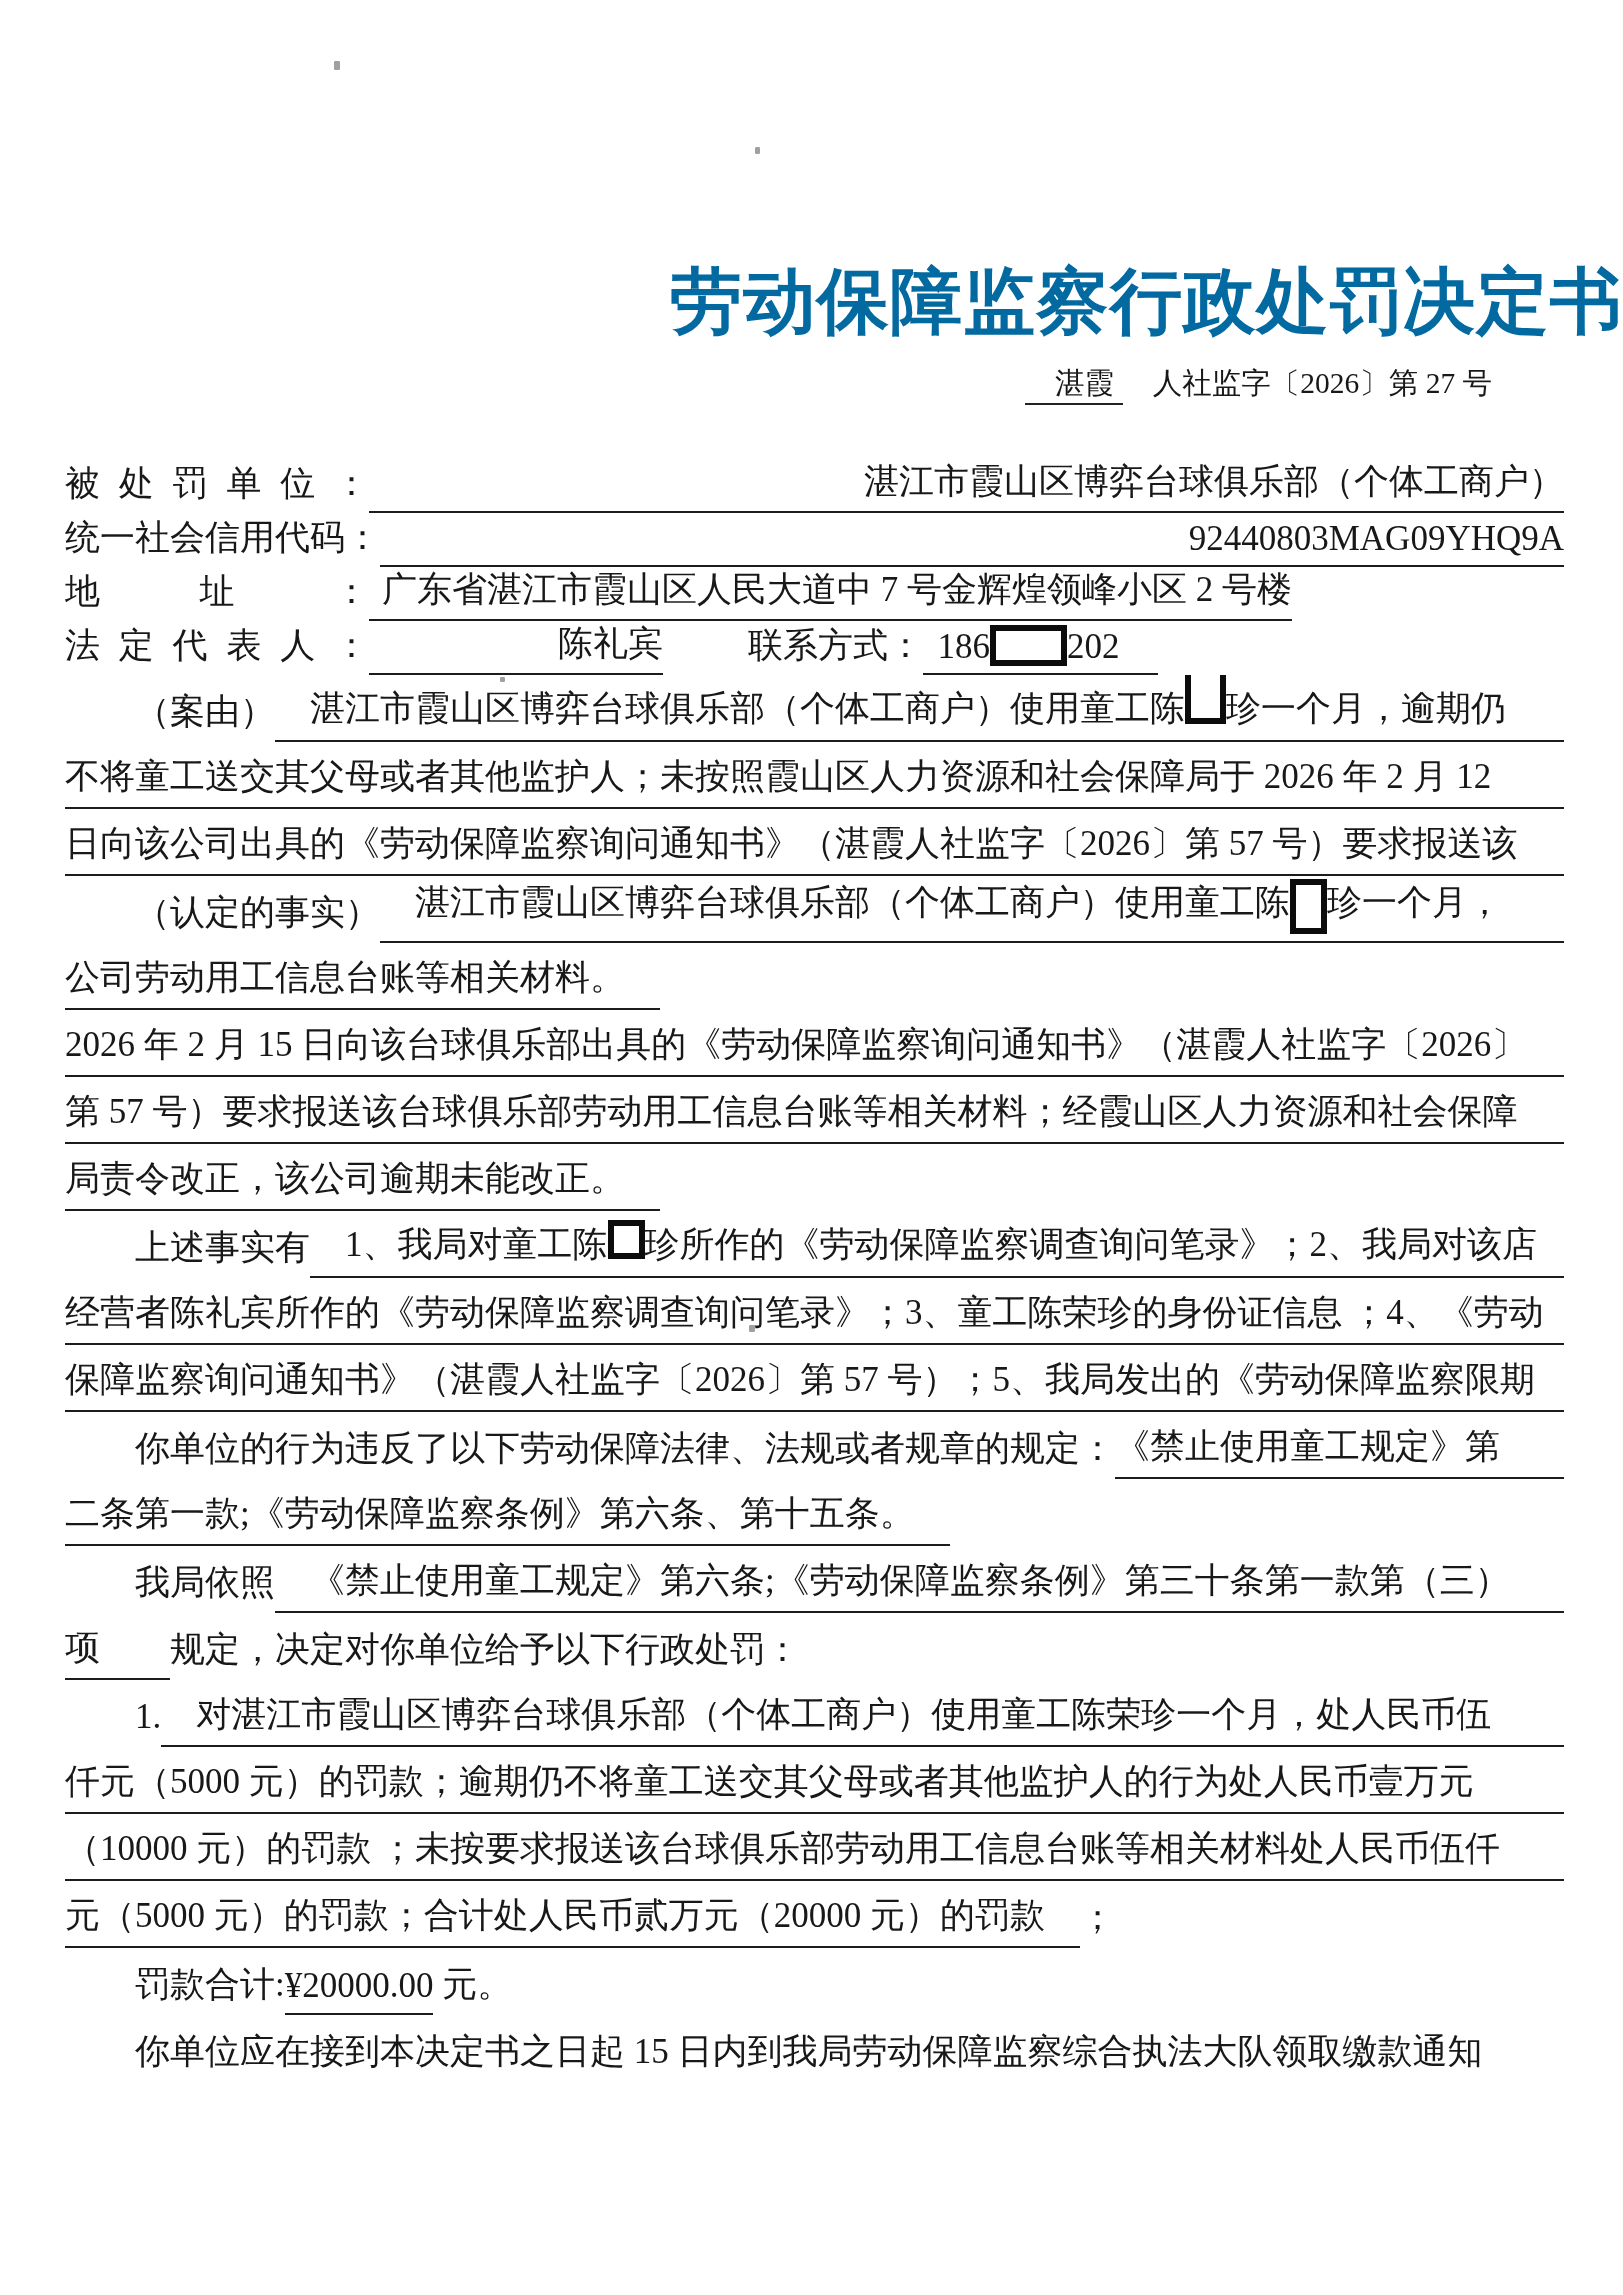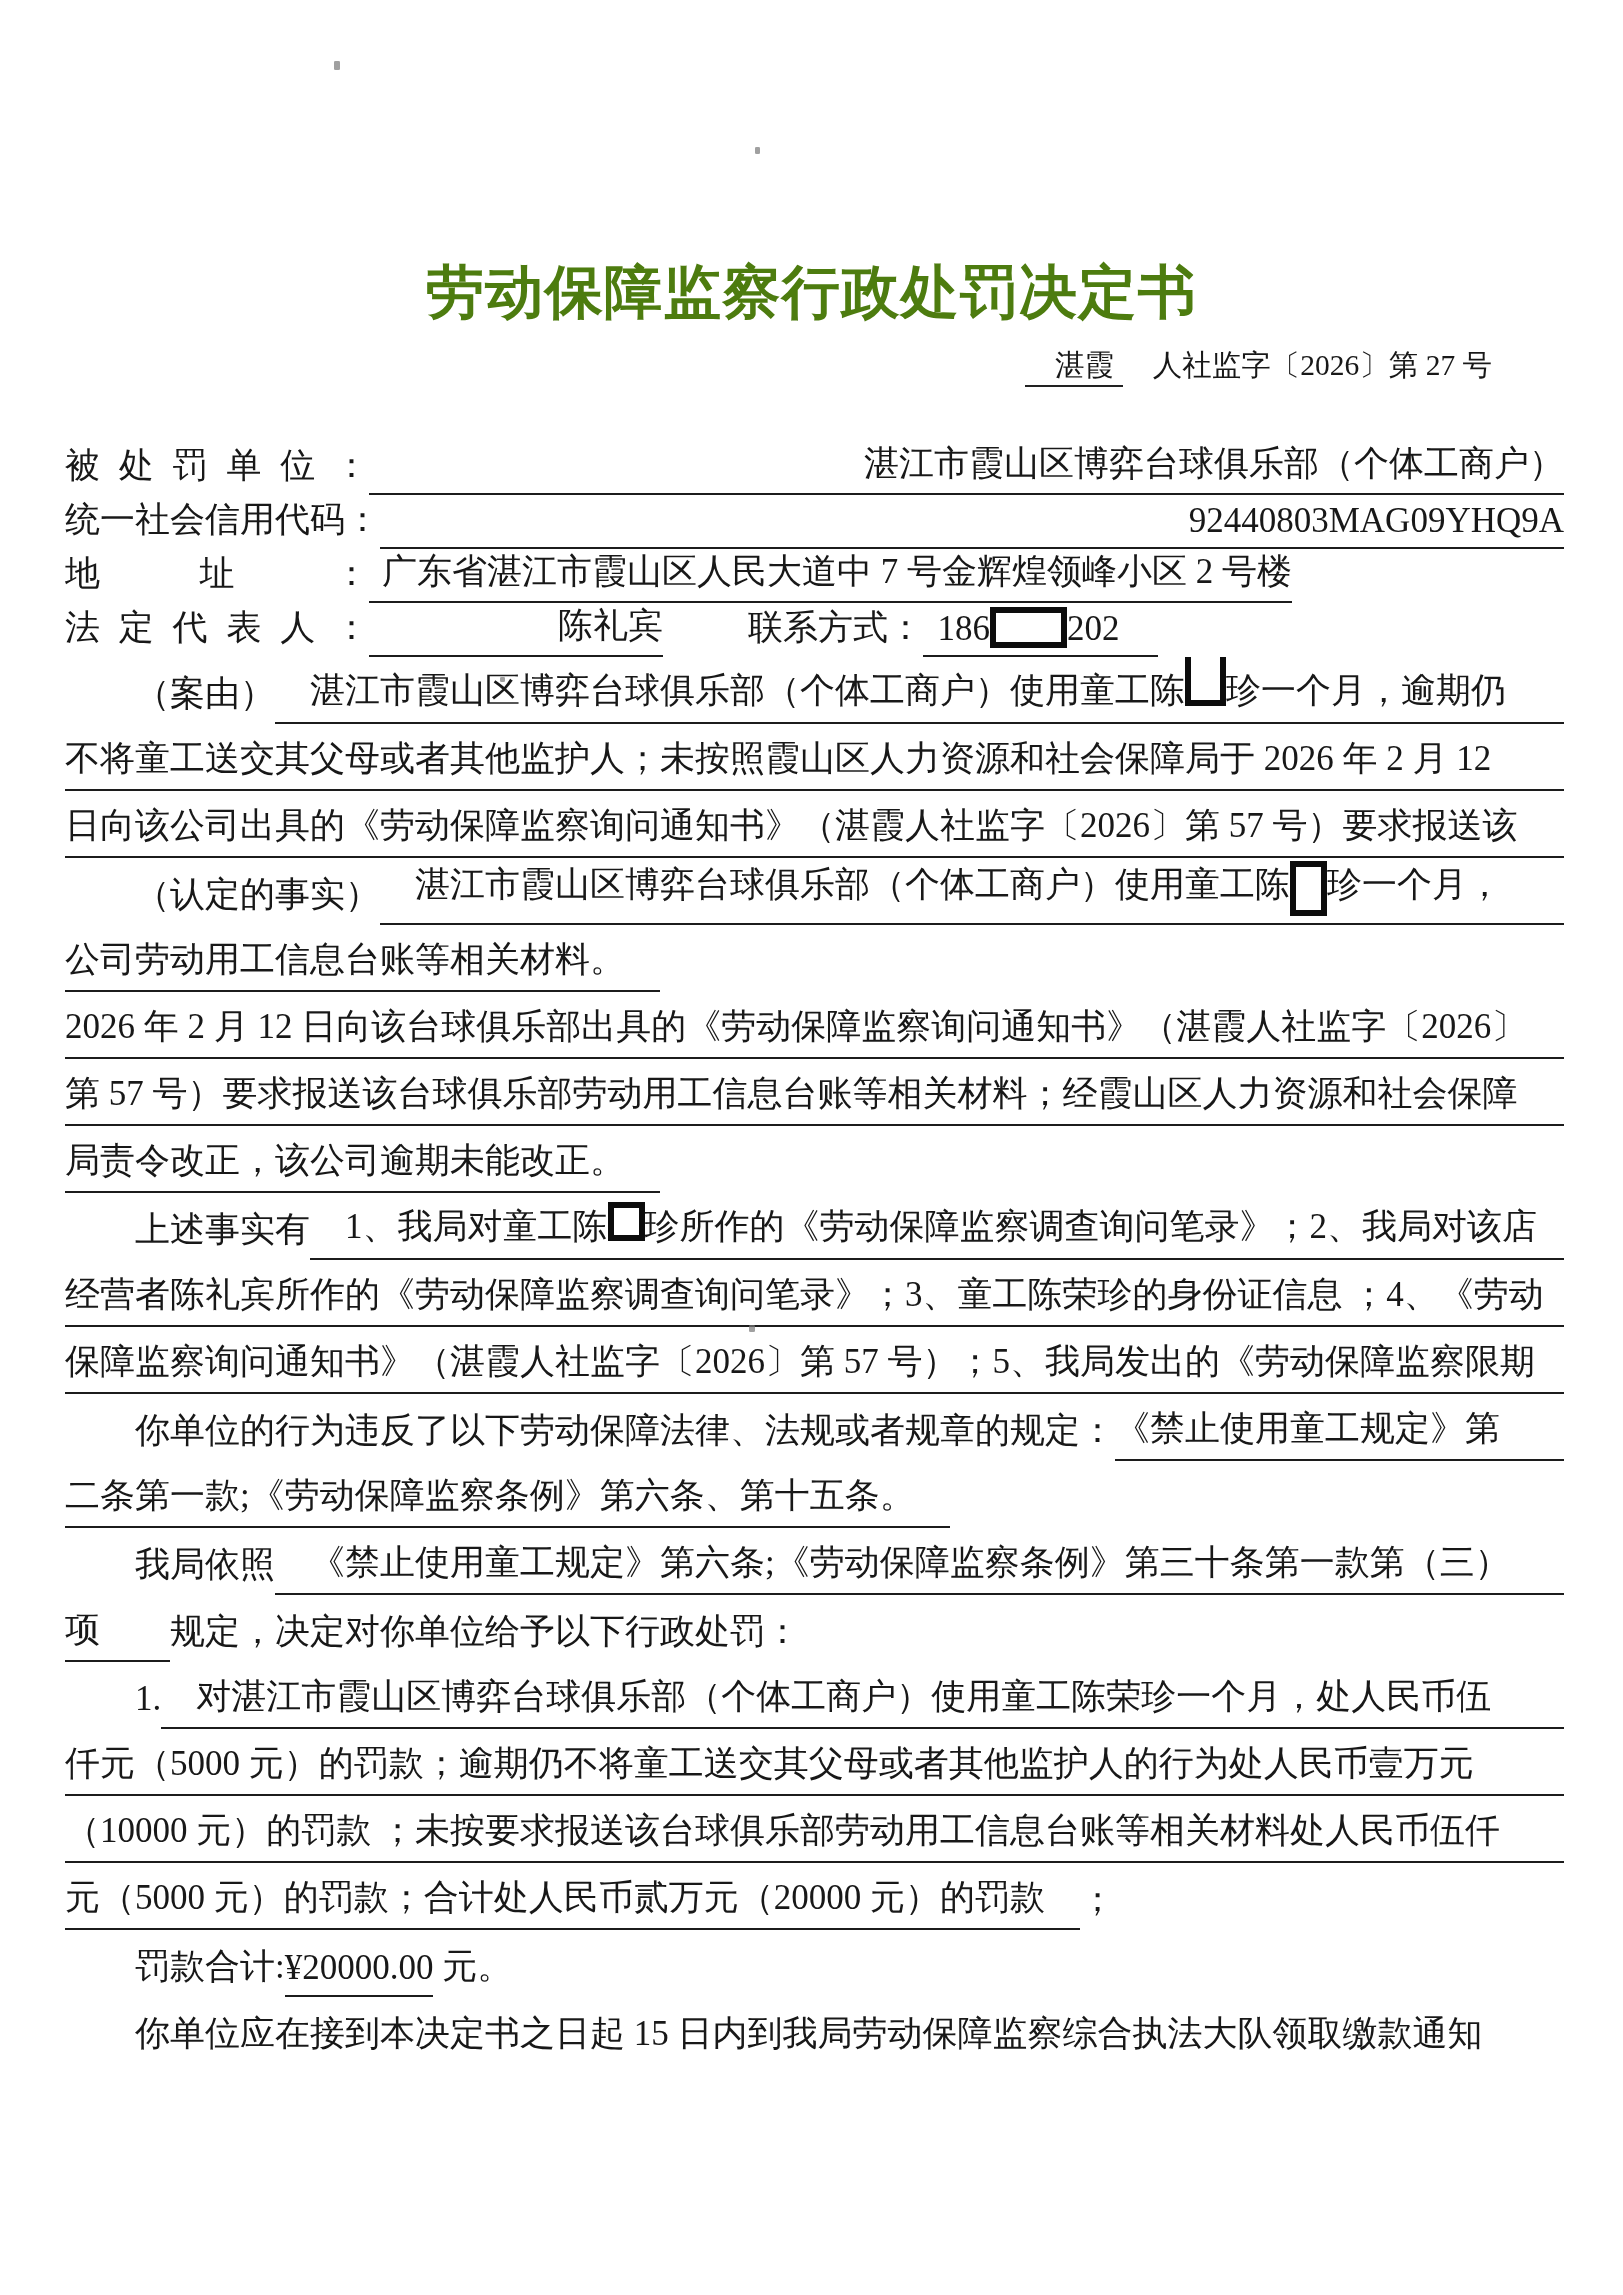--- a/index.html
+++ b/index.html
@@ -9,25 +9,25 @@
     font-family:"Liberation Serif","DejaVu Serif",serif;
     color:#181818;
     position:relative;
     overflow:hidden;
   }
   .page{position:relative;width:1623px;height:2295px;}
 
   
   .doc-title{
     padding-top:254px;
-    text-align:center;
-    font-size:58px;
+    text-align:right;
+    font-size:72px;
     font-weight:700;
     letter-spacing:1.3px;
-    color:#4d7c0f;
+    color:#0369a1;
   }
 
   
   .doc-number{
     margin-top:14.4px;
     padding-right:131px;
     text-align:right;
     font-size:29.5px;
     white-space:pre;
   }
@@ -112,21 +112,21 @@
     </div>
 
   </div>
 
   <div class="doc-body" id="doc-body">
       <div class="line"><span class="seg">　　（案由）</span><span class="seg u grow">　湛江市霞山区博弈台球俱乐部（个体工商户）使用童工陈<span class="redact" style="width: 41px; height: 56px; vertical-align: -3.9px;"></span>珍一个月，逾期仍</span></div>
       <div class="line"><span class="seg u grow">不将童工送交其父母或者其他监护人；未按照霞山区人力资源和社会保障局于 2026 年 2 月 12</span></div>
       <div class="line"><span class="seg u grow">日向该公司出具的《劳动保障监察询问通知书》（湛霞人社监字〔2026〕第 57 号）要求报送该</span></div>
       <div class="line"><span class="seg">　　（认定的事实）</span><span class="seg u grow">　湛江市霞山区博弈台球俱乐部（个体工商户）使用童工陈<span class="redact" style="width: 37px; height: 55px; vertical-align: -19.6px;"></span>珍一个月，</span></div>
       <div class="line"><span class="seg u">公司劳动用工信息台账等相关材料。　</span></div>
-      <div class="line"><span class="seg u grow">2026 年 2 月 12 日向该台球俱乐部出具的《劳动保障监察询问通知书》（湛霞人社监字〔2026〕</span></div>
+      <div class="line"><span class="seg u grow">2026 年 2 月 15 日向该台球俱乐部出具的《劳动保障监察询问通知书》（湛霞人社监字〔2026〕</span></div>
       <div class="line"><span class="seg u grow">第 57 号）要求报送该台球俱乐部劳动用工信息台账等相关材料；经霞山区人力资源和社会保障</span></div>
       <div class="line"><span class="seg u">局责令改正，该公司逾期未能改正。　</span></div>
       <div class="line"><span class="seg">　　上述事实有</span><span class="seg u grow">　1、我局对童工陈<span class="redact" style="width: 37px; height: 39px; vertical-align: -2.6px;"></span>珍所作的《劳动保障监察调查询问笔录》；2、我局对该店</span></div>
       <div class="line"><span class="seg u grow">经营者陈礼宾所作的《劳动保障监察调查询问笔录》；3、童工陈荣珍的身份证信息 ；4、《劳动</span></div>
       <div class="line"><span class="seg u grow">保障监察询问通知书》（湛霞人社监字〔2026〕第 57 号）；5、我局发出的《劳动保障监察限期</span></div>
       <div class="line"><span class="seg">　　你单位的行为违反了以下劳动保障法律、法规或者规章的规定：</span><span class="seg u grow">《禁止使用童工规定》第</span></div>
       <div class="line"><span class="seg u">二条第一款;《劳动保障监察条例》第六条、第十五条。　</span></div>
       <div class="line"><span class="seg">　　我局依照</span><span class="seg u grow">　《禁止使用童工规定》第六条;《劳动保障监察条例》第三十条第一款第（三）</span></div>
       <div class="line"><span class="seg u">项　　</span><span class="seg">规定，决定对你单位给予以下行政处罚：</span></div>
       <div class="line"><span class="seg">　　1.</span><span class="seg u grow">　对湛江市霞山区博弈台球俱乐部（个体工商户）使用童工陈荣珍一个月，处人民币伍</span></div>

